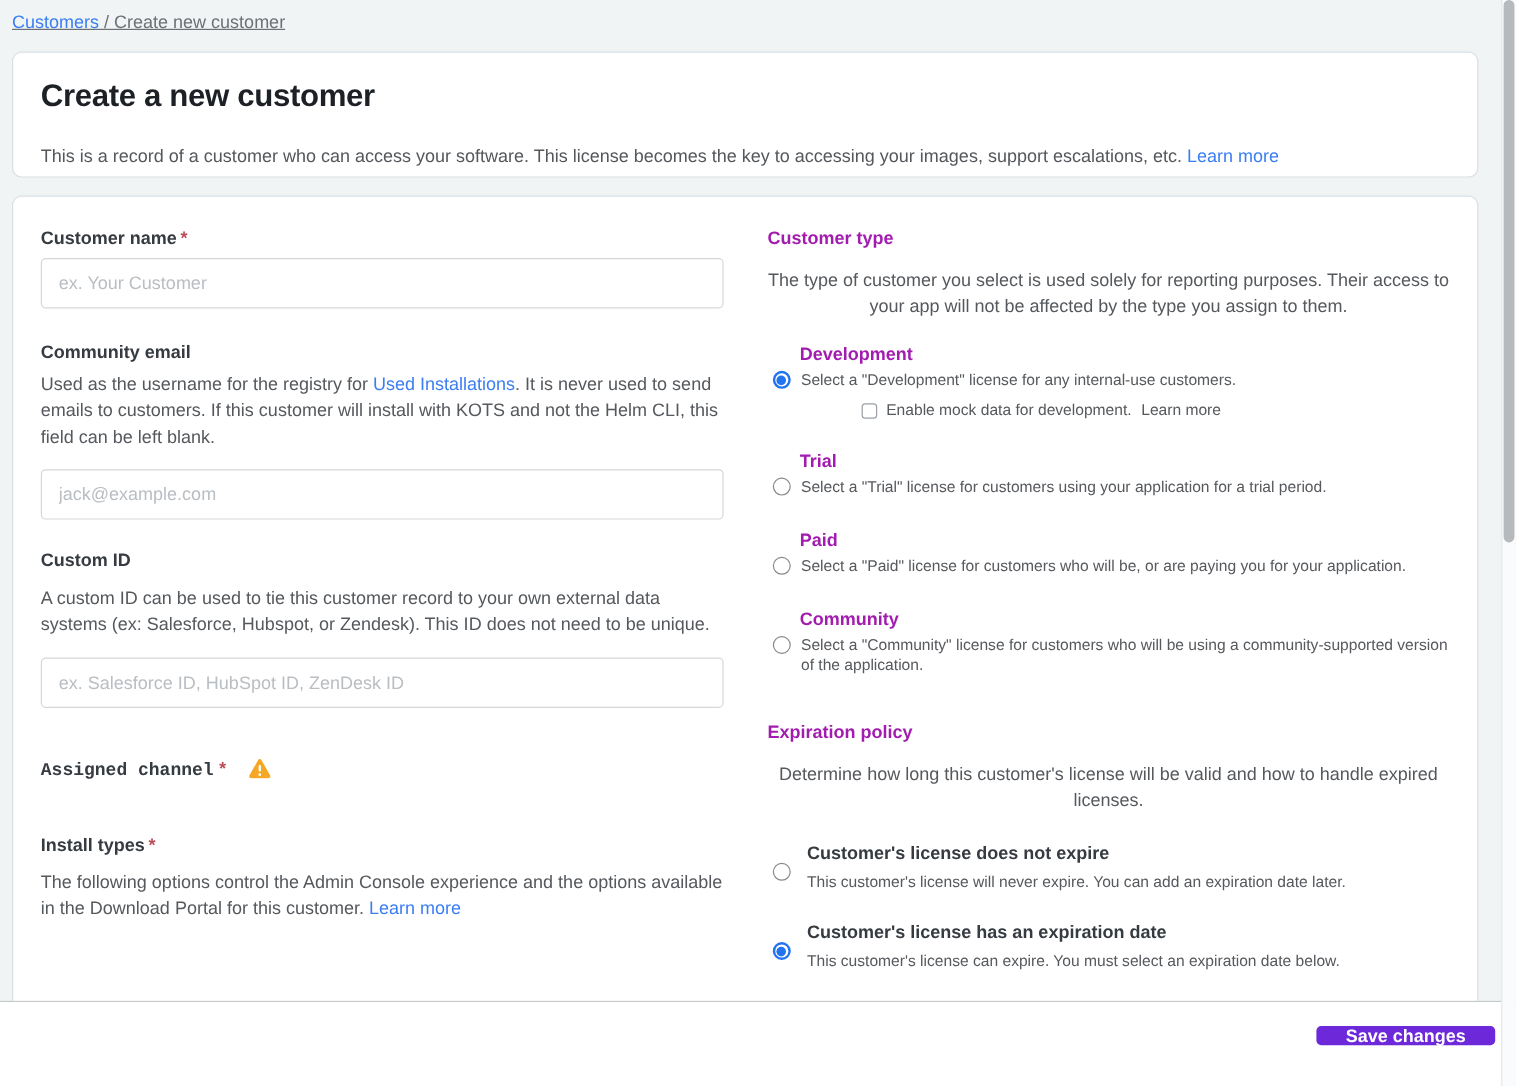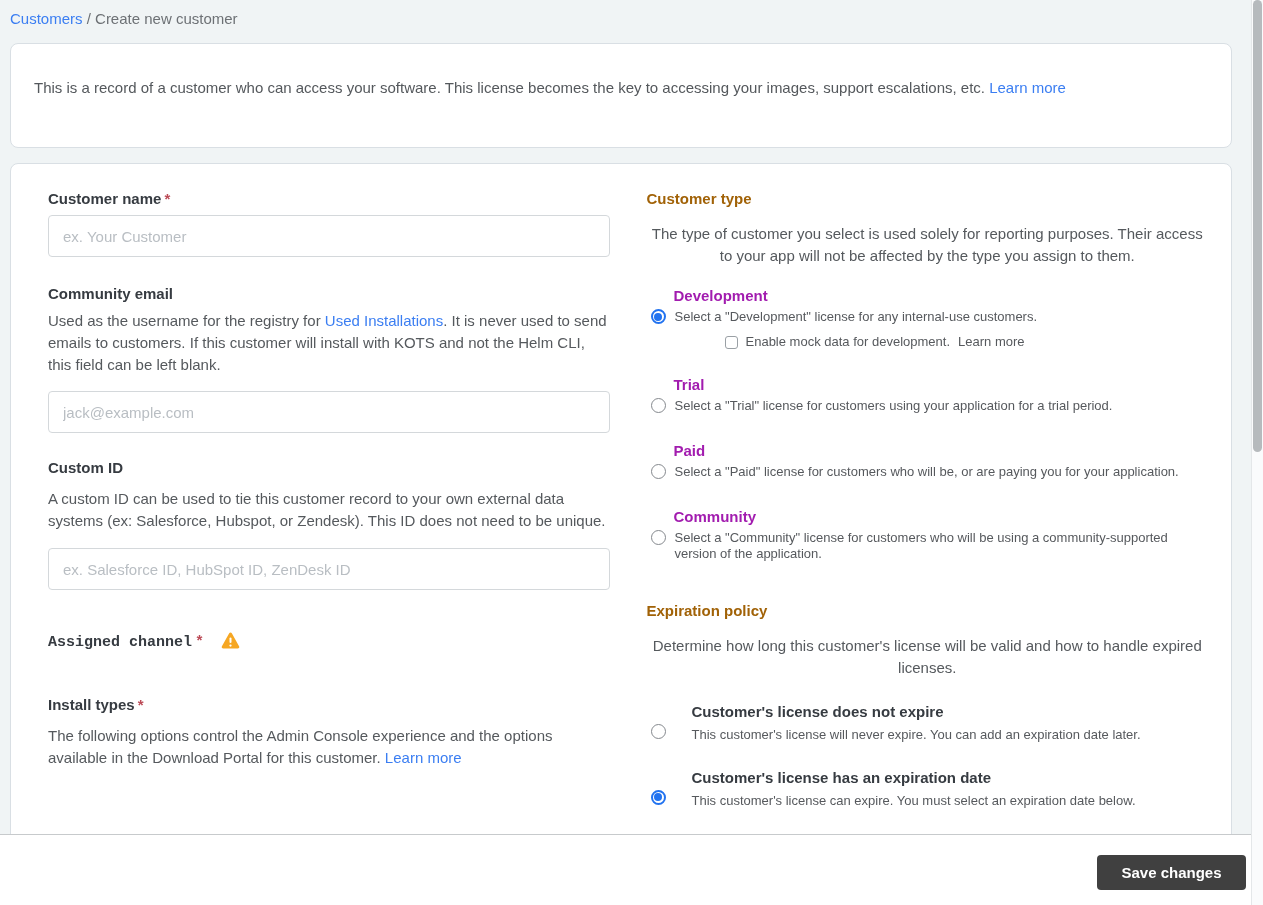--- a/index.html
+++ b/index.html
@@ -1,32 +1,32 @@
 <!DOCTYPE html>
 <html><head>
 <meta charset="utf-8">
 <style>
   * { margin:0; padding:0; box-sizing:border-box; }
   html,body { width:1263px; height:905px; }
   body { font-family:"Liberation Sans", sans-serif; background:#f0f4f5; overflow:hidden; position:relative; }
 
-  .breadcrumb { position:absolute; top:10px; left:10px; font-size:15px; color:#6d7175; z-index:1; }
+  .breadcrumb { position:absolute; top:10px; left:10px; font-size:15px; color:#6d7175; z-index:1;text-decoration:underline; }
   .breadcrumb a { color:#3b7ef2; text-decoration:none; cursor:pointer; }
 
   .card { position:absolute; left:10px; width:1222px; background:#fff;
           border:1px solid #d9dfe4; border-radius:8px; }
   .header-card { top:43px; height:105px; padding:20px 23px; }
   .main-card { top:163px; height:700px; padding:26px 23px; overflow:hidden; }
 
   .page-title { font-size:26px; font-weight:bold; color:#1d2126; letter-spacing:-0.3px; }
-  .header-desc { margin-top:15px; font-size:15px; color:#54585c; }
+  .header-desc { margin-top:27px; font-size:15px; color:#54585c; }
 
   .link { color:#3b7ef2; text-decoration:none; cursor:pointer; }
 
-  .columns { display:flex; gap:37px;margin-left:14px; }
+  .columns { display:flex; gap:37px; }
   .col { width:570px; }
 
   .field-label { font-size:15px; font-weight:bold; color:#363b41; }
   .req { color:#bc4b57; font-weight:bold; margin-left:3px; }
 
   .desc { font-size:15px; color:#55595d; line-height:22px; }
   .small { font-size:13px; color:#56595d; line-height:16px; }
 
   .text-input { display:block; width:100%; height:42px; border:1px solid #d4d8db; border-radius:4px;
                 padding:0 14px; font-size:15px; font-family:inherit; color:#33363a; background:#fff; }
@@ -41,58 +41,59 @@
   .warning-icon { vertical-align:-3px; margin-left:8px; cursor:pointer; }
 
   .radio { width:15px; height:15px; border-radius:50%; border:1.5px solid #85898e;
            background:#fff; display:inline-block; flex-shrink:0; cursor:pointer; position:relative; }
   .radio.checked { border:2px solid #2273f0; }
   .radio.checked::after { content:""; position:absolute; inset:1.5px; border-radius:50%; background:#2273f0; }
 
   .checkbox { width:13px; height:13px; border:1.5px solid #9aa0a5; border-radius:3px;
               background:#fff; display:inline-block; flex-shrink:0; cursor:pointer; }
 
-  .section-heading { font-size:15px; font-weight:bold; color:#a16207; }
+  .section-heading { font-size:15px; font-weight:bold; color:#a21caf; }
   .section-desc { margin-top:16px;text-align:center; }
 
   .ct-option { margin-top:20px; padding-left:4px; }
   .ct-option .opt-title { margin-left:23px; font-size:15px; font-weight:bold; color:#a21caf; }
   .opt-row { display:flex; gap:9px; margin-top:5px; align-items:flex-start; }
   .opt-row .radio { margin-top:0; }
   .check-row { margin-left:26px; margin-top:9px; display:flex; gap:8px; align-items:center;padding-left:48px; }
 
-  .exp-option { display:flex; gap:26px; padding-left:4px; margin-top:24px; align-items:center; }
+  .exp-option { display:flex; gap:14px; padding-left:4px; margin-top:24px; align-items:flex-start; }
   .exp-option .radio { margin-top:16px; }
   .exp-text .opt-title { font-size:15px; font-weight:bold; color:#363b41; }
   .exp-text .small { margin-top:7px; }
 
   .mt8  { margin-top:8px; }  .mt12 { margin-top:12px; } .mt15 { margin-top:15px; }
   .mt16 { margin-top:16px; } .mt26 { margin-top:26px; } .mt28 { margin-top:28px; }
   .mt40 { margin-top:40px; } .mt42 { margin-top:42px;font-family:Liberation Mono, monospace; } .mt45 { margin-top:45px; }
 
   .footer-bar { position:absolute; left:0; top:834px; width:1263px; height:71px;
                 background:#fff; border-top:1px solid #c7cacc; z-index:5; }
-  .save-btn { position:absolute; right:17px; top:20px; width:149px; height:35px;
-              background:#404040; color:#fff; font-size:15px; font-weight:bold;
+  .save-btn { position:absolute; right:17px; top:20px; width:149px; height:16px;
+              background:#6d28d9; color:#fff; font-size:15px; font-weight:bold;
               font-family:inherit; border:none; border-radius:4px; cursor:pointer; }
 
   .scrollbar { position:absolute; right:0; top:0; width:12px; height:905px;
                background:#fafbfc; border-left:1px solid #e4e7e9; z-index:10; }
   .scroll-thumb { position:absolute; top:0; left:1px; width:9px; height:452px;
                   background:#b6babd; border-radius:5px; cursor:pointer; }
 </style>
 </head>
 <body>
 
 <div class="breadcrumb">
   <a>Customers</a>
   <span> / </span><span>Create new customer</span>
 </div>
 
 <div class="card header-card">
+  <h1 class="page-title">Create a new customer</h1>
   <div class="header-desc">
     <span>This is a record of a customer who can access your software. This license becomes the key to accessing your images, support escalations, etc.</span>
     <a class="link">Learn more</a>
   </div>
 </div>
 
 <div class="card main-card">
   <div class="columns">
 
     <div class="col">

